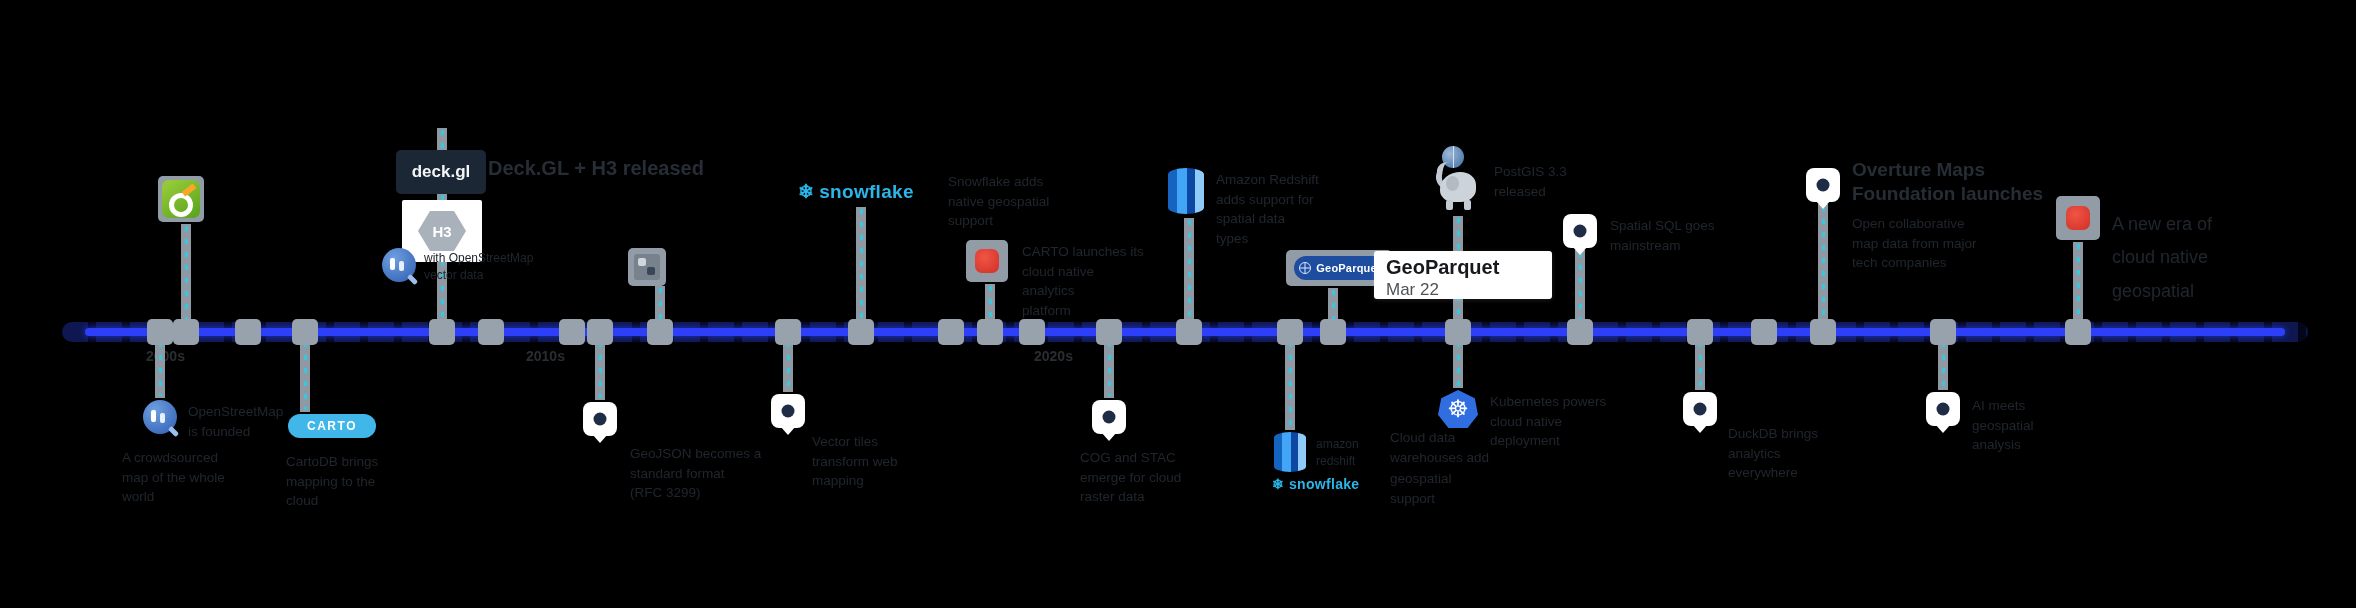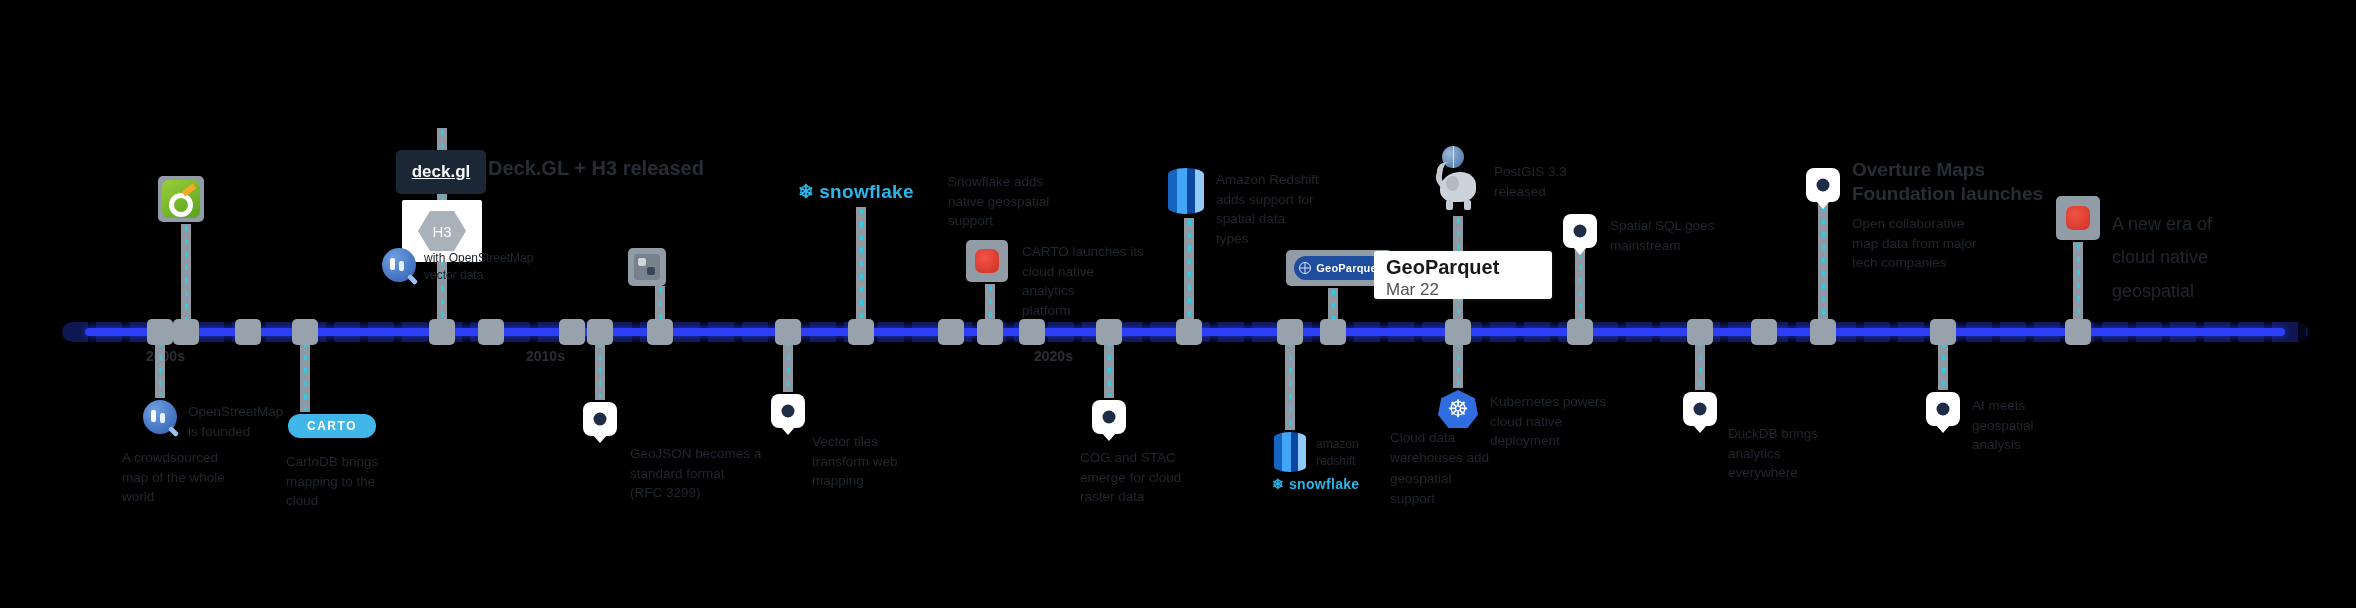--- a/index.html
+++ b/index.html
@@ -32,26 +32,26 @@
                border:8px solid transparent;border-top:9px solid #fff;border-bottom:0;}
   
   .patch{position:absolute;background:#929ca6;border-radius:5px;z-index:3;}
   .qgis{position:absolute;width:38px;height:38px;border-radius:7px;z-index:4;
         background:linear-gradient(145deg,#9ccf3a,#57a21d);}
   .qgis::before{content:"";position:absolute;left:7px;top:13px;width:14px;height:14px;border-radius:50%;
         border:5px solid #fff;}
   .qgis::after{content:"";position:absolute;right:4px;top:7px;width:14px;height:6px;background:#f7a82b;
         transform:rotate(-38deg);border-radius:1px;}
   .deckbox{position:absolute;width:90px;height:44px;border-radius:5px;background:#1b2734;z-index:4;
-        display:flex;align-items:center;justify-content:center;color:#f4f6f8;font-size:17px;font-weight:bold;text-decoration:underline;}
+        display:flex;align-items:center;justify-content:center;color:#f4f6f8;font-size:17px;font-weight:bold;}
   .h3box{position:absolute;width:80px;height:62px;background:#fff;border-radius:2px;z-index:4;
         display:flex;align-items:center;justify-content:center;}
   .hex{width:48px;height:40px;background:#a9b1ba;display:flex;align-items:center;justify-content:center;
        clip-path:polygon(25% 0,75% 0,100% 50%,75% 100%,25% 100%,0 50%);
-       color:#fff;font-size:15px;font-weight:normal;}
+       color:#fff;font-size:15px;font-weight:bold;}
   .osm{position:absolute;width:34px;height:34px;border-radius:50%;z-index:4;
        background:radial-gradient(circle at 35% 30%,#6f9fe0,#2d5cb0);}
   .osm::before{content:"";position:absolute;left:8px;top:10px;width:5px;height:12px;background:#fff;border-radius:2px;}
   .osm::after{content:"";position:absolute;left:17px;top:13px;width:5px;height:10px;background:#e8f0fb;border-radius:2px;}
   .osm b{position:absolute;right:-2px;bottom:0;width:11px;height:5px;background:#9cc0ee;transform:rotate(45deg);border-radius:2px;}
   .snow{position:absolute;z-index:4;color:#2bb5e8;font-weight:bold;font-size:19px;letter-spacing:.3px;}
   .snow .fl{margin-right:5px;}
   .snow.small{font-size:14px;}
   .barrel{position:absolute;width:36px;height:46px;border-radius:50%/14%;z-index:4;
         background:linear-gradient(90deg,#1565c0 0 26%,#42a5f5 26% 52%,#0d47a1 52% 76%,#90caf9 76%);}

